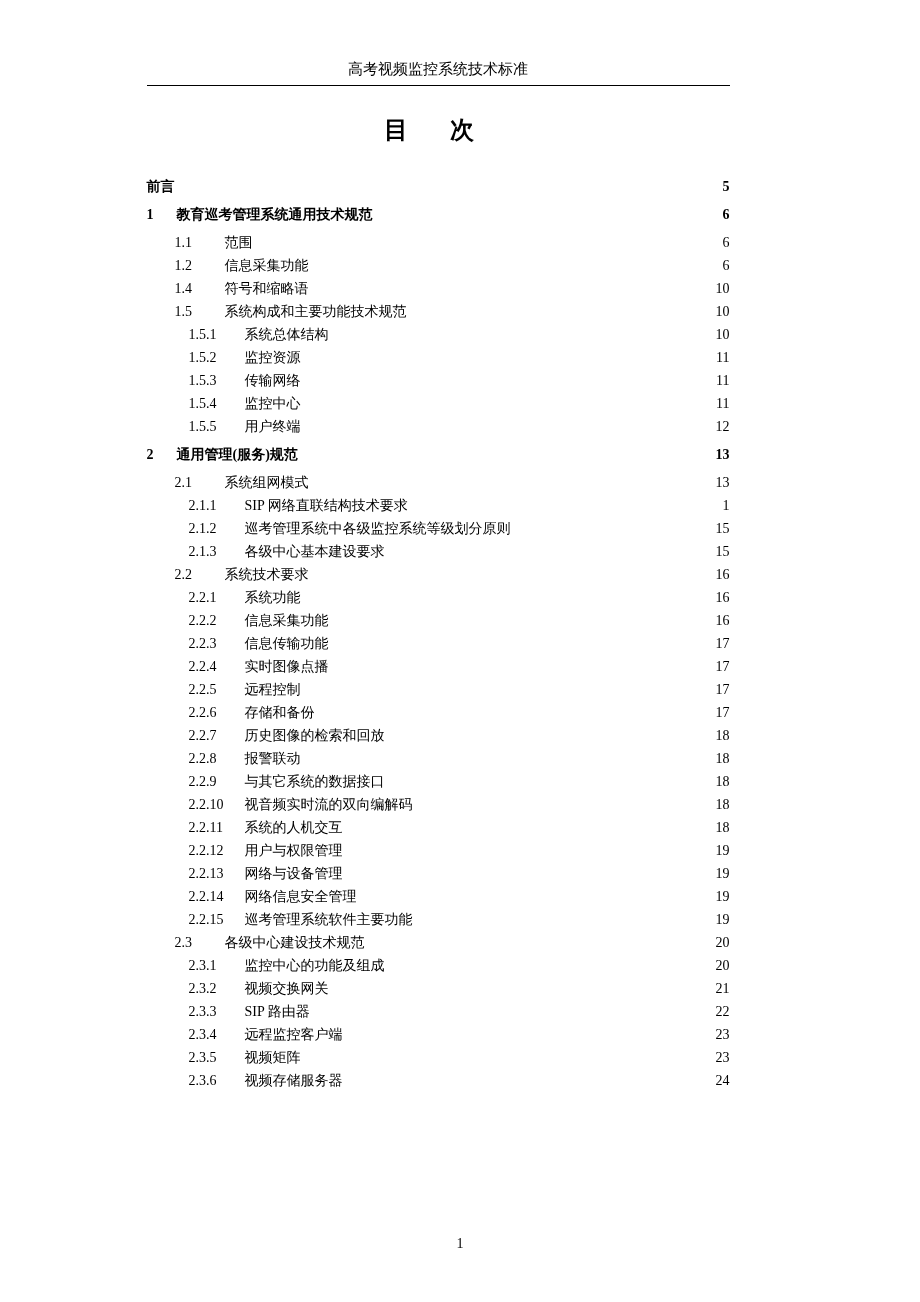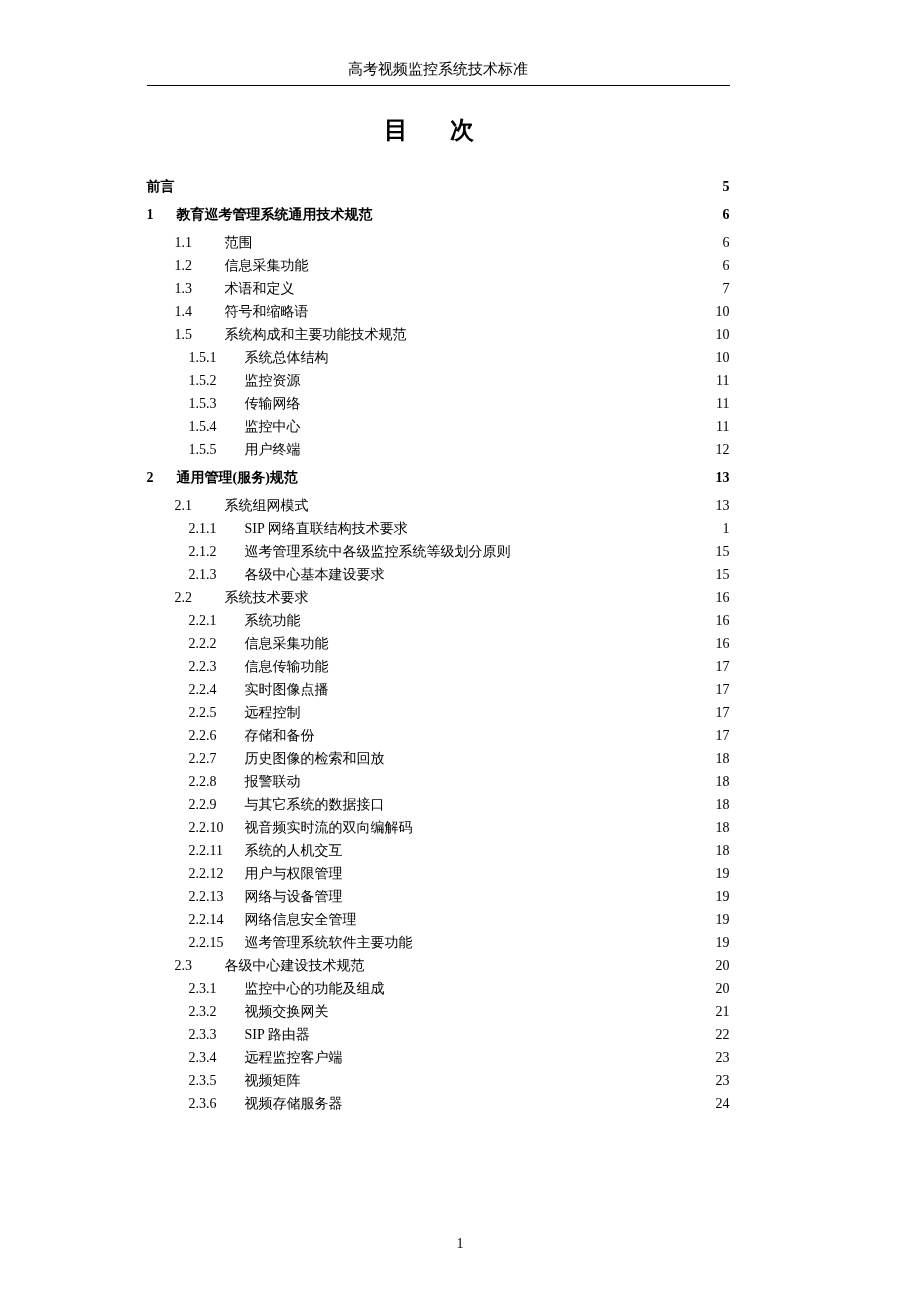--- a/index.html
+++ b/index.html
@@ -106,26 +106,20 @@
         <span class="leader"></span>
         <span class="pg">6</span>
       </div>
       <div class="toc-row lvl2">
         <span class="num">1.2</span>
         <span class="label">信息采集功能</span>
         <span class="leader"></span>
         <span class="pg">6</span>
       </div>
       <div class="toc-row lvl2">
-        <span class="num">1.3</span>
-        <span class="label">术语和定义</span>
-        <span class="leader"></span>
-        <span class="pg">7</span>
-      </div>
-      <div class="toc-row lvl2">
         <span class="num">1.4</span>
         <span class="label">符号和缩略语</span>
         <span class="leader"></span>
         <span class="pg">10</span>
       </div>
       <div class="toc-row lvl2">
         <span class="num">1.5</span>
         <span class="label">系统构成和主要功能技术规范</span>
         <span class="leader"></span>
         <span class="pg">10</span>

